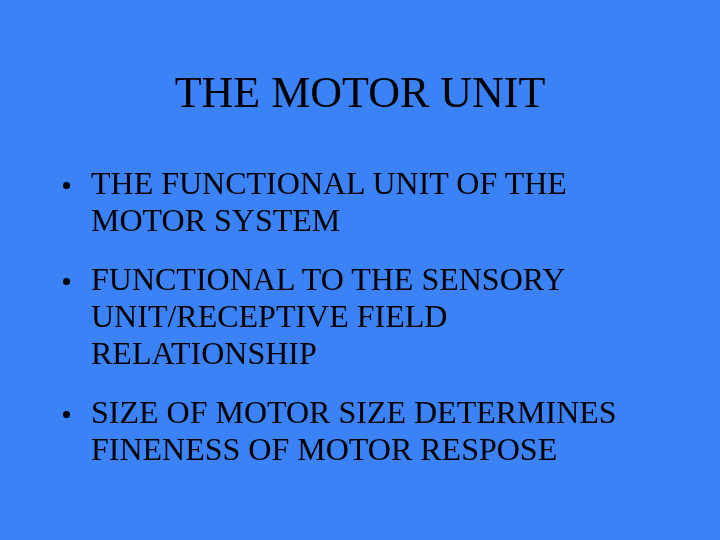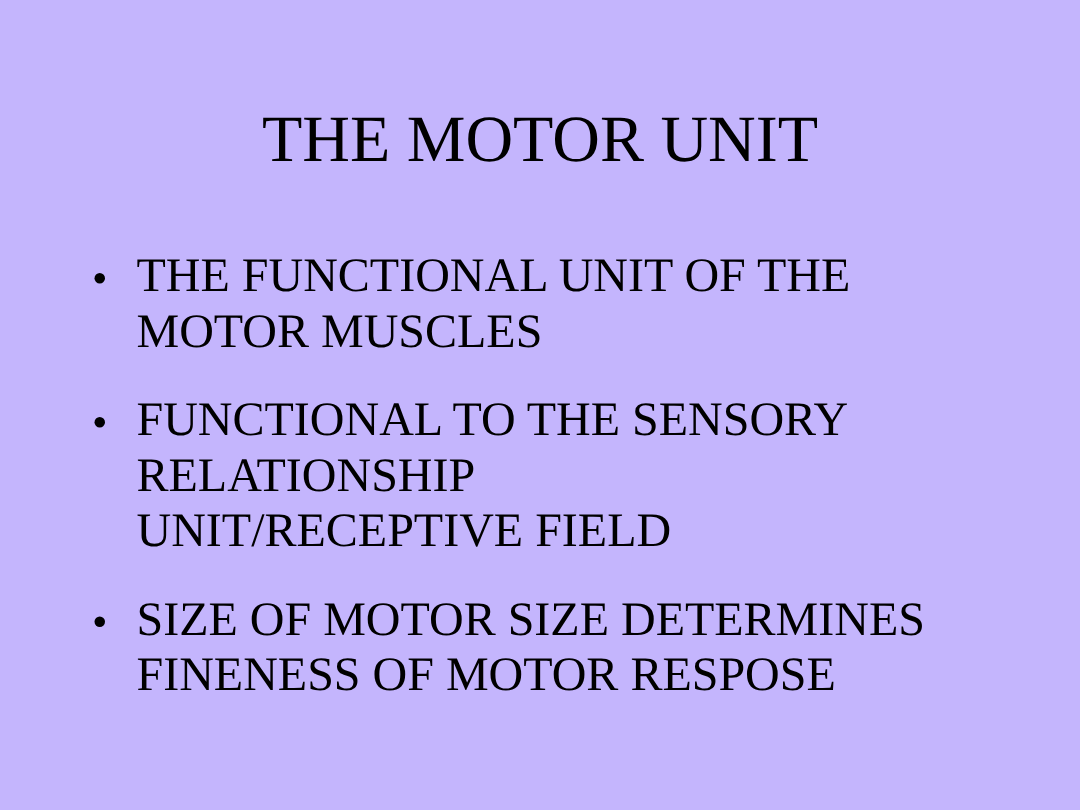--- a/index.html
+++ b/index.html
@@ -4,21 +4,21 @@
 <style>
   html, body { margin: 0; padding: 0; }
   body {
     width: 720px; height: 540px;
     font-family: "Liberation Serif", "DejaVu Serif", serif;
     background: #ffffff;
   }
   .slide {
     position: relative;
     width: 720px; height: 540px;
-    background: #c4b5fd;
+    background: #3b82f6;
     color: #000000;
     overflow: hidden;
   }
   .title {
     position: absolute;
     top: 71px; left: 0;
     width: 100%;
     margin: 0;
     text-align: center;
     font-size: 44px;
@@ -53,28 +53,28 @@
 <div class="slide">
 
   <h1 class="title">THE MOTOR UNIT</h1>
 
   <ul class="bullets">
 
 
     <li>
       <span class="dot"></span>
       <div class="line">THE FUNCTIONAL UNIT OF THE</div>
-      <div class="line">MOTOR MUSCLES</div>
+      <div class="line">MOTOR SYSTEM</div>
     </li>
 
     <li>
       <span class="dot"></span>
       <div class="line">FUNCTIONAL TO THE SENSORY</div>
+      <div class="line">UNIT/RECEPTIVE FIELD</div>
       <div class="line">RELATIONSHIP</div>
-      <div class="line">UNIT/RECEPTIVE FIELD</div>
     </li>
 
     <li>
       <span class="dot"></span>
       <div class="line">SIZE OF MOTOR SIZE DETERMINES</div>
       <div class="line">FINENESS OF MOTOR RESPOSE</div>
     </li>
 
   </ul>
 </div>

